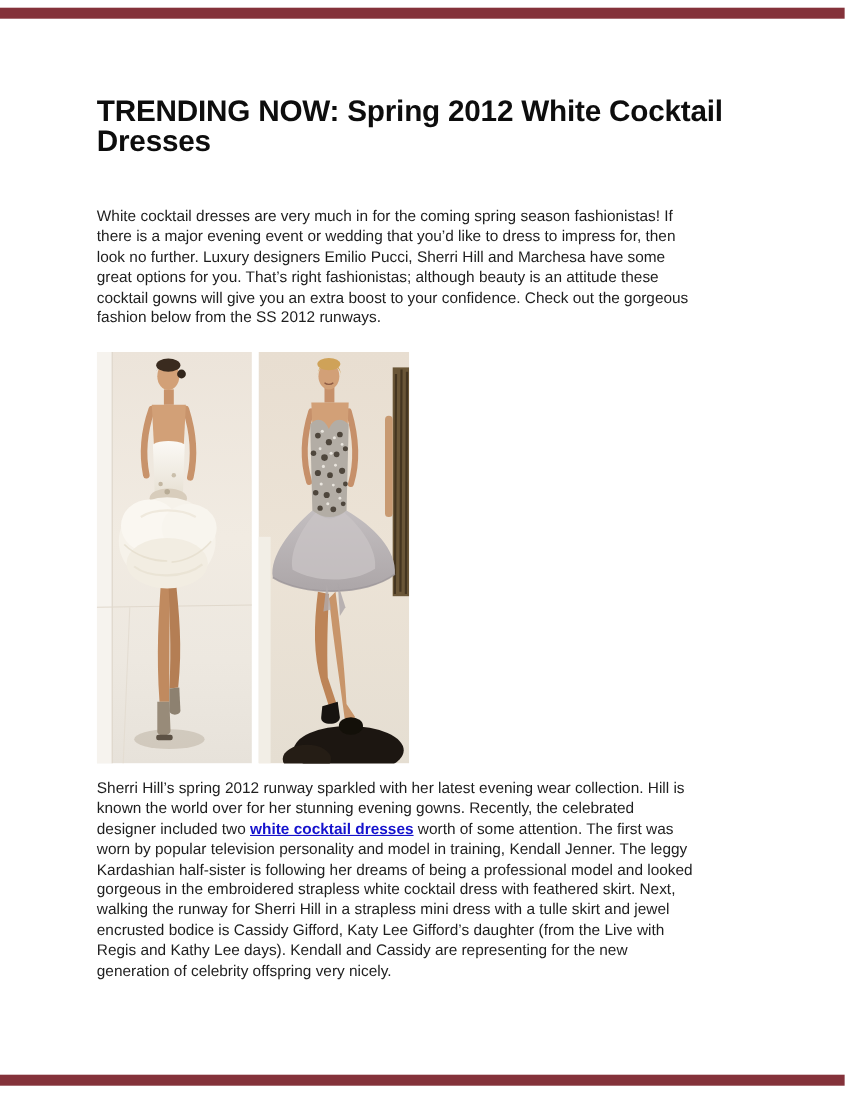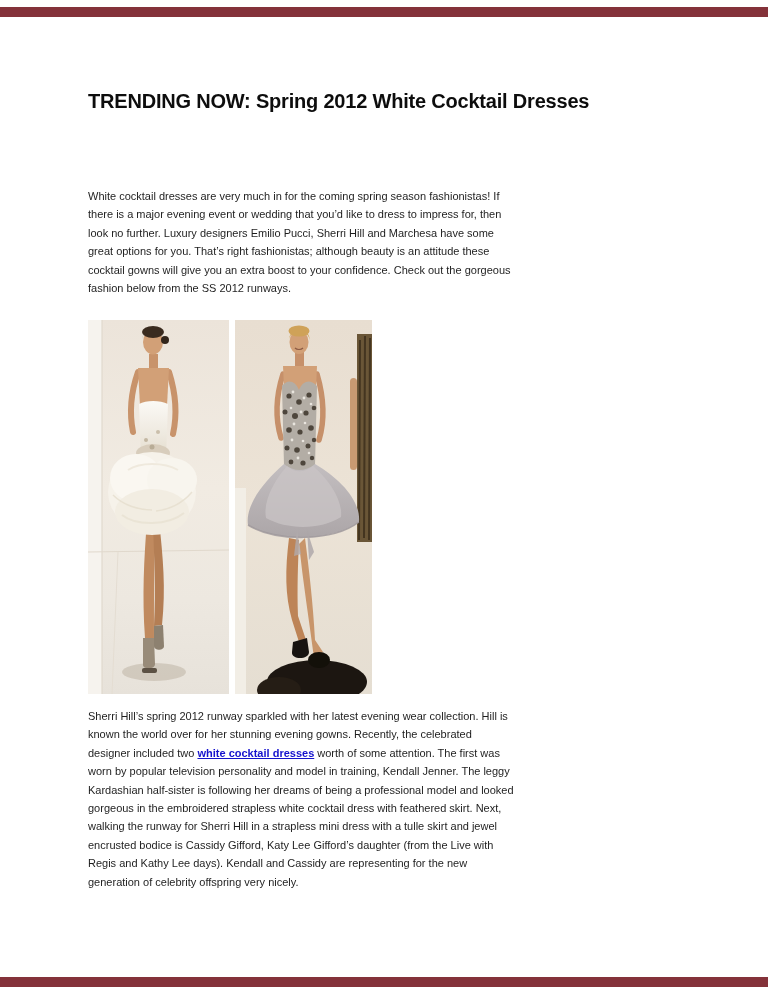--- a/index.html
+++ b/index.html
@@ -11,26 +11,26 @@
     overflow:hidden;
   }
   .edge-bar{
     position:absolute;left:0;width:768px;height:10px;
     background:#84323a;
   }
   .edge-bar.top{top:7px;}
   .edge-bar.bottom{top:977px;}
   .doc-title{
     position:absolute;left:88px;top:88px;width:620px;
-    font-size:20px;line-height:27px;font-weight:bold;color:#0d0d0d;
+    font-size:27px;line-height:27px;font-weight:bold;color:#0d0d0d;
     letter-spacing:-0.2px;margin:0;
   }
   .body-par{
     position:absolute;left:88px;width:606px;
-    font-size:11px;line-height:18.4px;color:#1e1e1e;
+    font-size:14px;line-height:18.4px;color:#1e1e1e;
     white-space:pre-line;margin:0;
   }
   .par-intro{top:187px;}
   .par-detail{top:707px;}
   .inline-link{
     color:#1512cd;font-weight:bold;text-decoration:underline;
     white-space:pre-line;cursor:pointer;margin-top:36px;
   }
   .photos-row{
     position:absolute;left:88px;top:320px;

